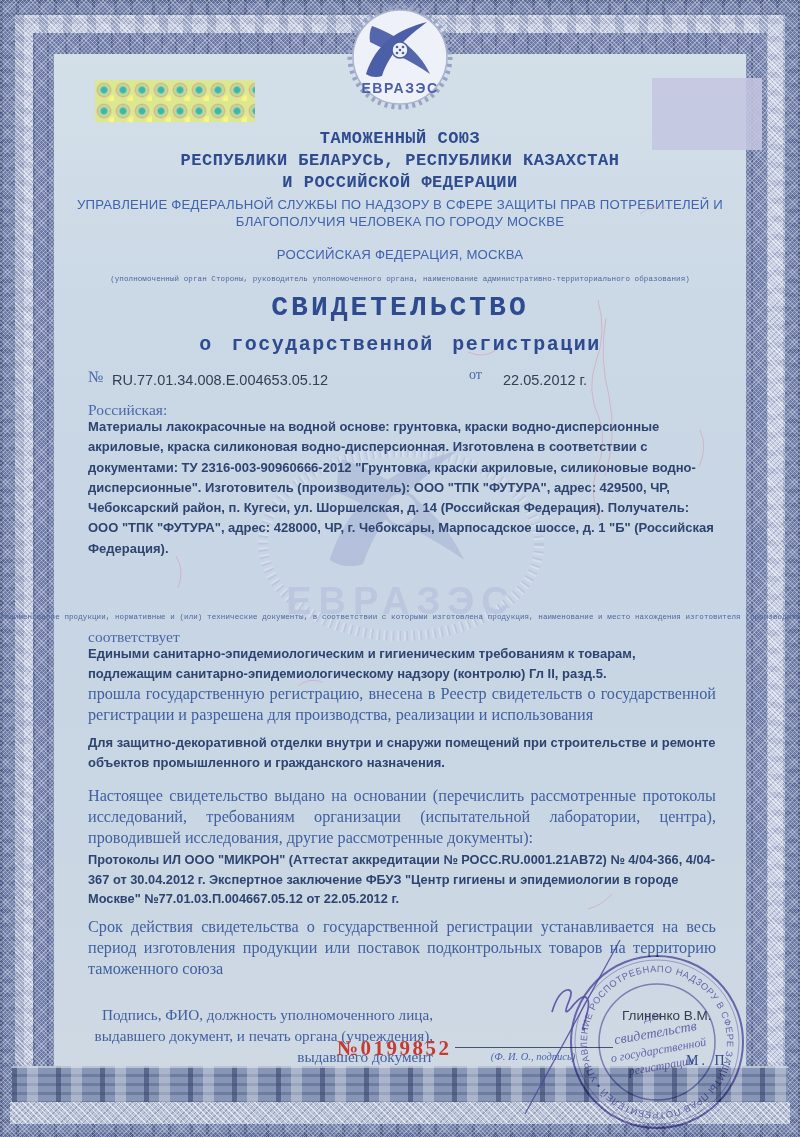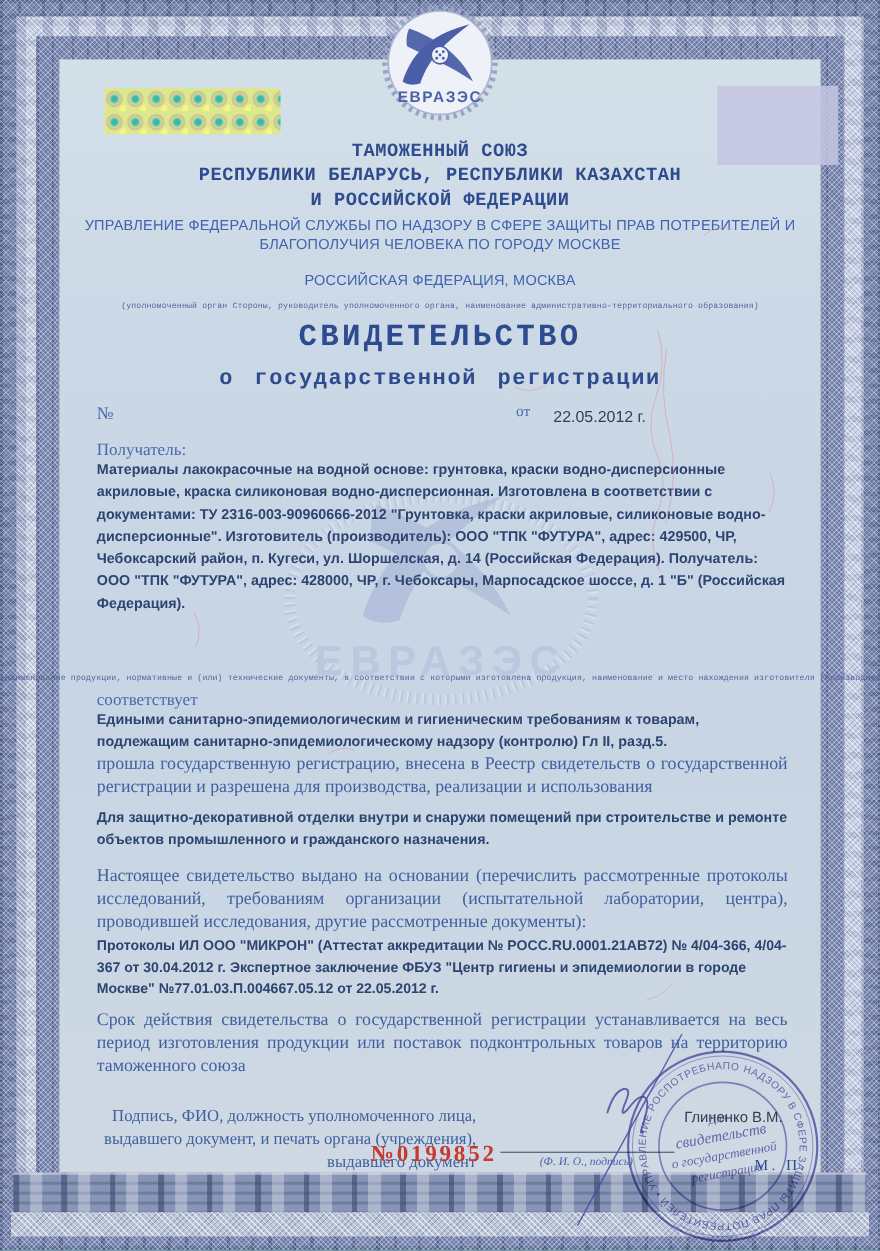--- a/index.html
+++ b/index.html
@@ -120,24 +120,25 @@
   <div class="center-txt auth-line" style="top:197px">УПРАВЛЕНИЕ ФЕДЕРАЛЬНОЙ СЛУЖБЫ ПО НАДЗОРУ В СФЕРЕ ЗАЩИТЫ ПРАВ ПОТРЕБИТЕЛЕЙ И</div>
   <div class="center-txt auth-line" style="top:214px">БЛАГОПОЛУЧИЯ ЧЕЛОВЕКА ПО ГОРОДУ МОСКВЕ</div>
   <div class="center-txt auth-line" style="top:247px">РОССИЙСКАЯ ФЕДЕРАЦИЯ, МОСКВА</div>
 
   <div class="center-txt tiny-cap" style="top:275px">(уполномоченный орган Стороны, руководитель уполномоченного органа, наименование административно-территориального образования)</div>
 
   <div class="center-txt doc-title" style="top:292px">СВИДЕТЕЛЬСТВО</div>
   <div class="center-txt doc-subtitle" style="top:333px">о государственной регистрации</div>
 
   <div class="serif-lbl" style="left:88px;top:368px;font-size:16px">№</div>
+  <div class="typed numval" style="left:112px;top:370px">RU.77.01.34.008.Е.004653.05.12</div>
   <div class="serif-lbl" style="left:469px;top:367px;font-size:14px">от</div>
   <div class="typed numval" style="left:503px;top:370px">22.05.2012 г.</div>
 
-  <div class="serif-lbl" style="left:88px;top:401px">Получатель:</div>
+  <div class="serif-lbl" style="left:88px;top:401px">Российская:</div>
   <div class="typed" style="left:88px;top:417px;width:628px">Материалы лакокрасочные на водной основе: грунтовка, краски водно-дисперсионные акриловые, краска силиконовая водно-дисперсионная. Изготовлена в соответствии с документами: ТУ 2316-003-90960666-2012 "Грунтовка, краски акриловые, силиконовые водно-дисперсионные". Изготовитель (производитель): ООО "ТПК "ФУТУРА", адрес: 429500, ЧР, Чебоксарский район, п. Кугеси, ул. Шоршелская, д. 14 (Российская Федерация).  Получатель: ООО "ТПК "ФУТУРА", адрес: 428000, ЧР, г. Чебоксары, Марпосадское шоссе, д. 1 "Б" (Российская Федерация).</div>
   <div class="center-txt tiny-cap" style="top:613px">(наименование продукции, нормативные и (или) технические документы, в соответствии с которыми изготовлена продукция, наименование и место нахождения изготовителя (производителя), получателя)</div>
 
   <div class="serif-lbl" style="left:88px;top:628px">соответствует</div>
   <div class="typed" style="left:88px;top:644px;width:628px">Едиными санитарно-эпидемиологическим и гигиеническим требованиям к товарам, подлежащим санитарно-эпидемиологическому надзору (контролю) Гл II, разд.5.</div>
 
   <div class="tmpl" style="left:88px;top:684px;width:628px">прошла государственную регистрацию, внесена в Реестр свидетельств о государственной регистрации и разрешена для производства, реализации и использования</div>
   <div class="typed" style="left:88px;top:733px;width:628px">Для защитно-декоративной отделки внутри и снаружи помещений при строительстве и ремонте объектов промышленного и гражданского назначения.</div>
 
   <div class="tmpl" style="left:88px;top:786px;width:628px">Настоящее свидетельство выдано на основании (перечислить рассмотренные протоколы исследований, требованиям организации (испытательной лаборатории, центра), проводившей исследования, другие рассмотренные документы):</div>

